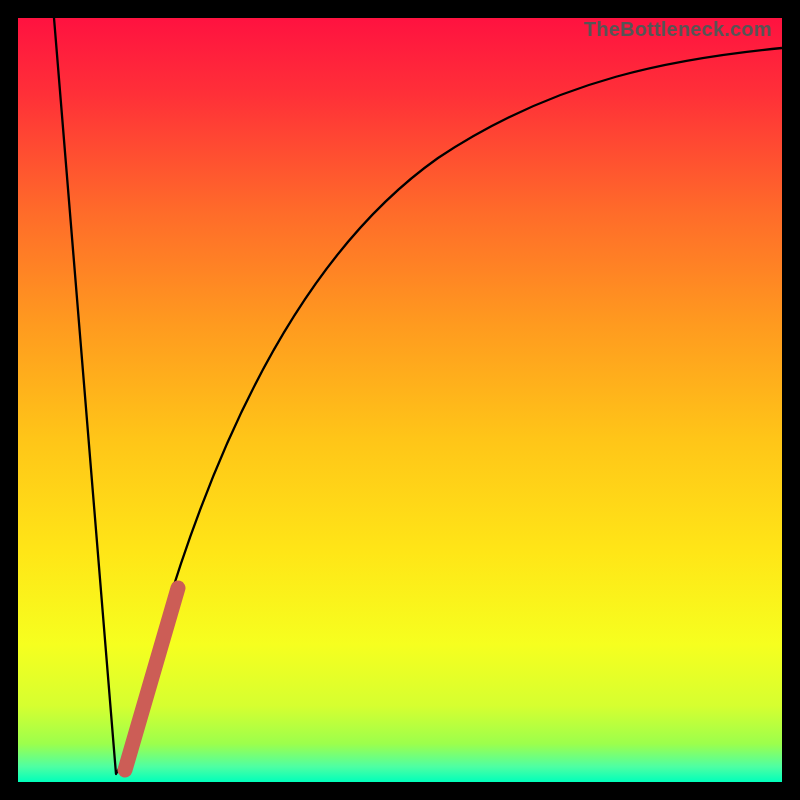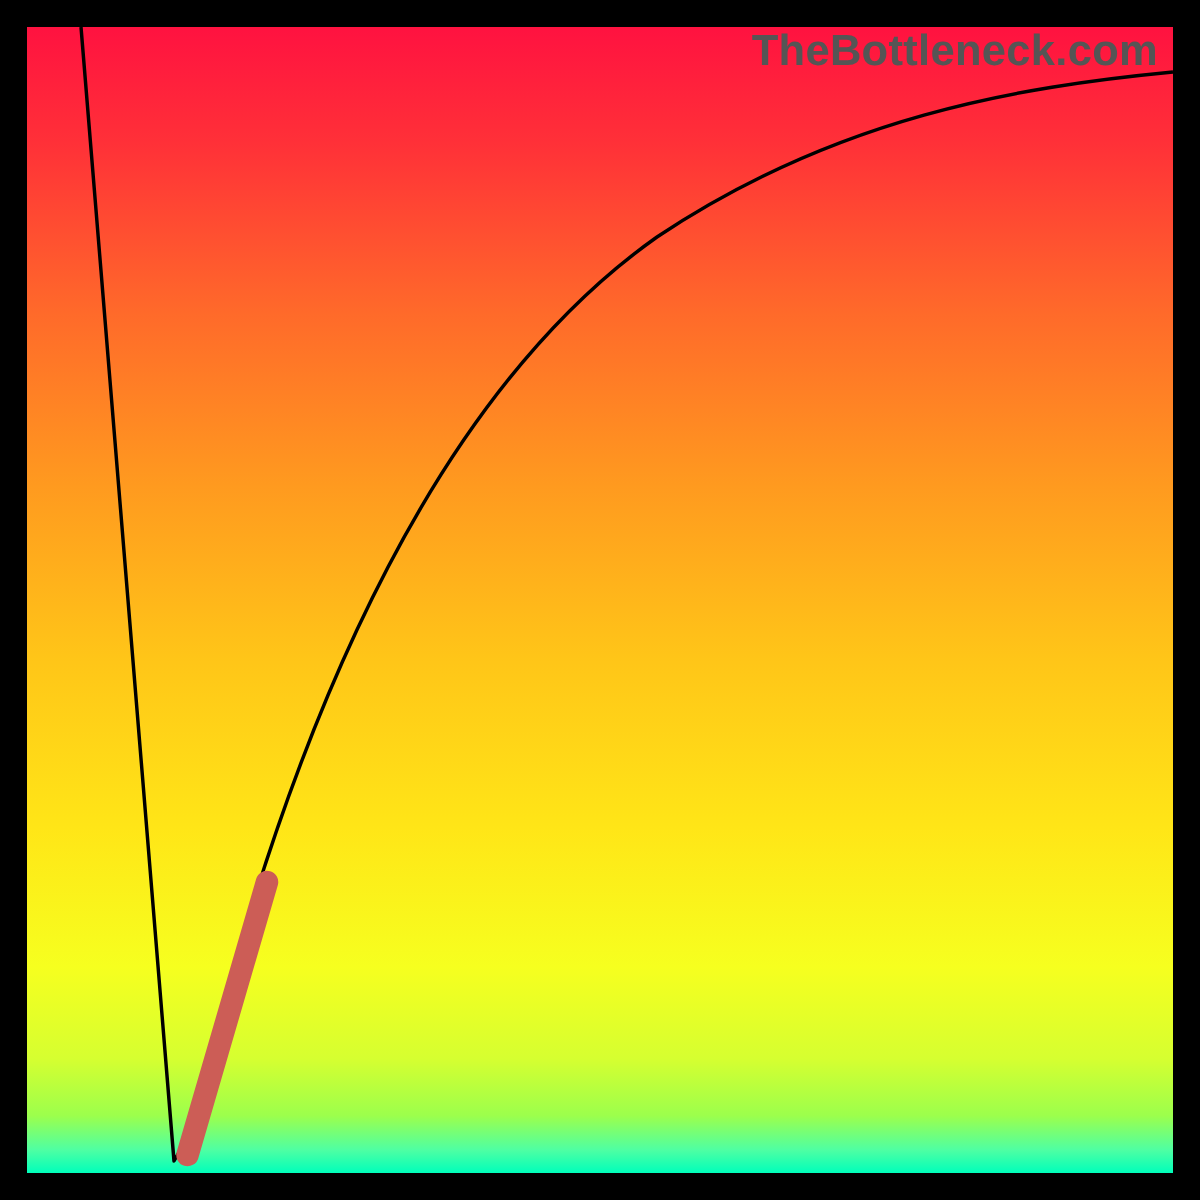--- a/index.html
+++ b/index.html
@@ -15,21 +15,21 @@
   }
   .grad {
     position: absolute;
     left: 0; top: 0; width: 100%; height: 100%;
   }
   .watermark {
     position: absolute;
     top: 0;
     right: 10px;
     font-family: Arial, Helvetica, sans-serif;
-    font-size: 29px;
+    font-size: 20px;
     font-weight: 600;
     color: #555;
     letter-spacing: 0.2px;
   }
   svg.curves {
     position: absolute;
     left: 0; top: 0;
     width: 100%;
     height: 100%;
   }

